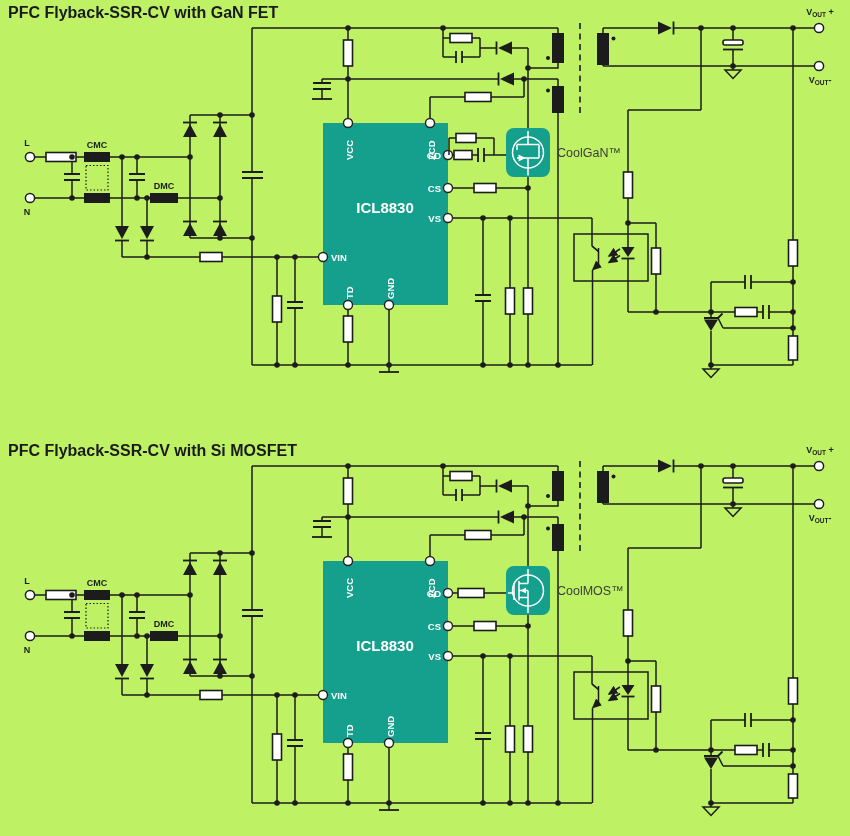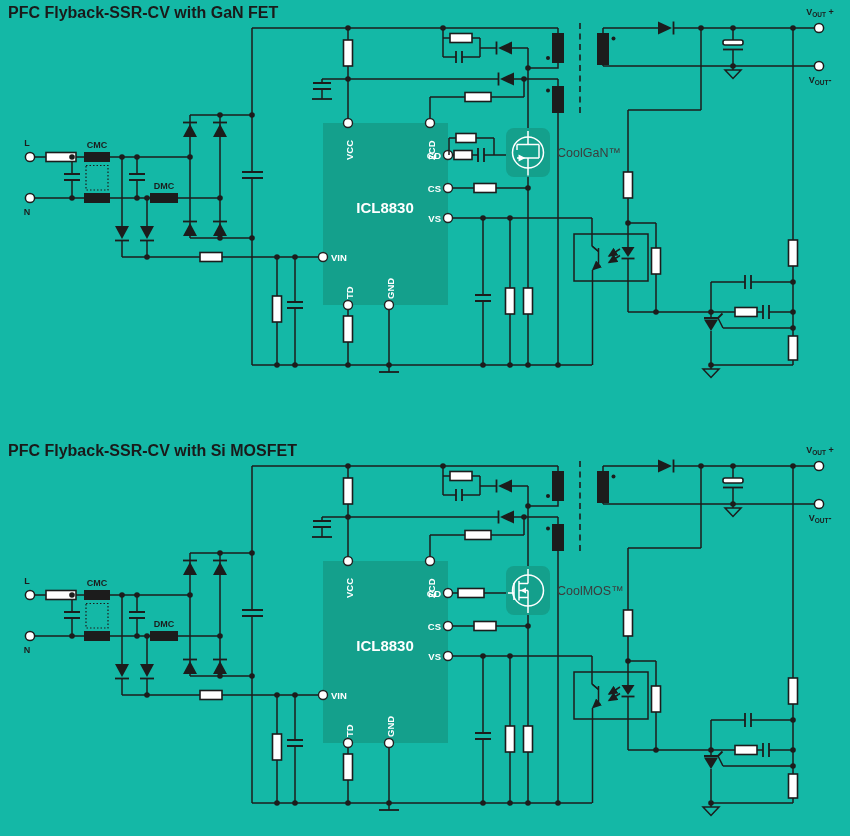--- a/index.html
+++ b/index.html
@@ -1,17 +1,17 @@
 <!DOCTYPE html>
 <html style="--teal: #14A08C; --wire: #1c1c1c; --label: #3c3c3c;"><head>
 <meta charset="utf-8">
 <style>
   :root{ --teal:#14A08C; --wire:#1c1c1c; --label:#3c3c3c; }
   html,body{margin:0;padding:0;background:#fff;}
-  .stage{width:850px;height:836px;background:#14b8a6;position:relative;overflow:hidden;}
+  .stage{width:850px;height:836px;background:#bef264;position:relative;overflow:hidden;}
   svg{display:block;}
   svg text{font-family:"Liberation Sans","DejaVu Sans",sans-serif;}
   .w{stroke:var(--wire);stroke-width:1.5;fill:none;stroke-linecap:butt;}
   .w17{stroke:var(--wire);stroke-width:1.8;fill:none;}
   .cf{fill:var(--wire);stroke:none;}
   .rbody{fill:#fff;stroke:var(--wire);stroke-width:1.6;}
   .obox{fill:none;stroke:var(--wire);stroke-width:1.5;}
   .pin{fill:#fff;stroke:#222;stroke-width:1.4;}
   .term{fill:#fff;stroke:var(--wire);stroke-width:1.5;}
   .icfill{fill:var(--teal);stroke:none;}

